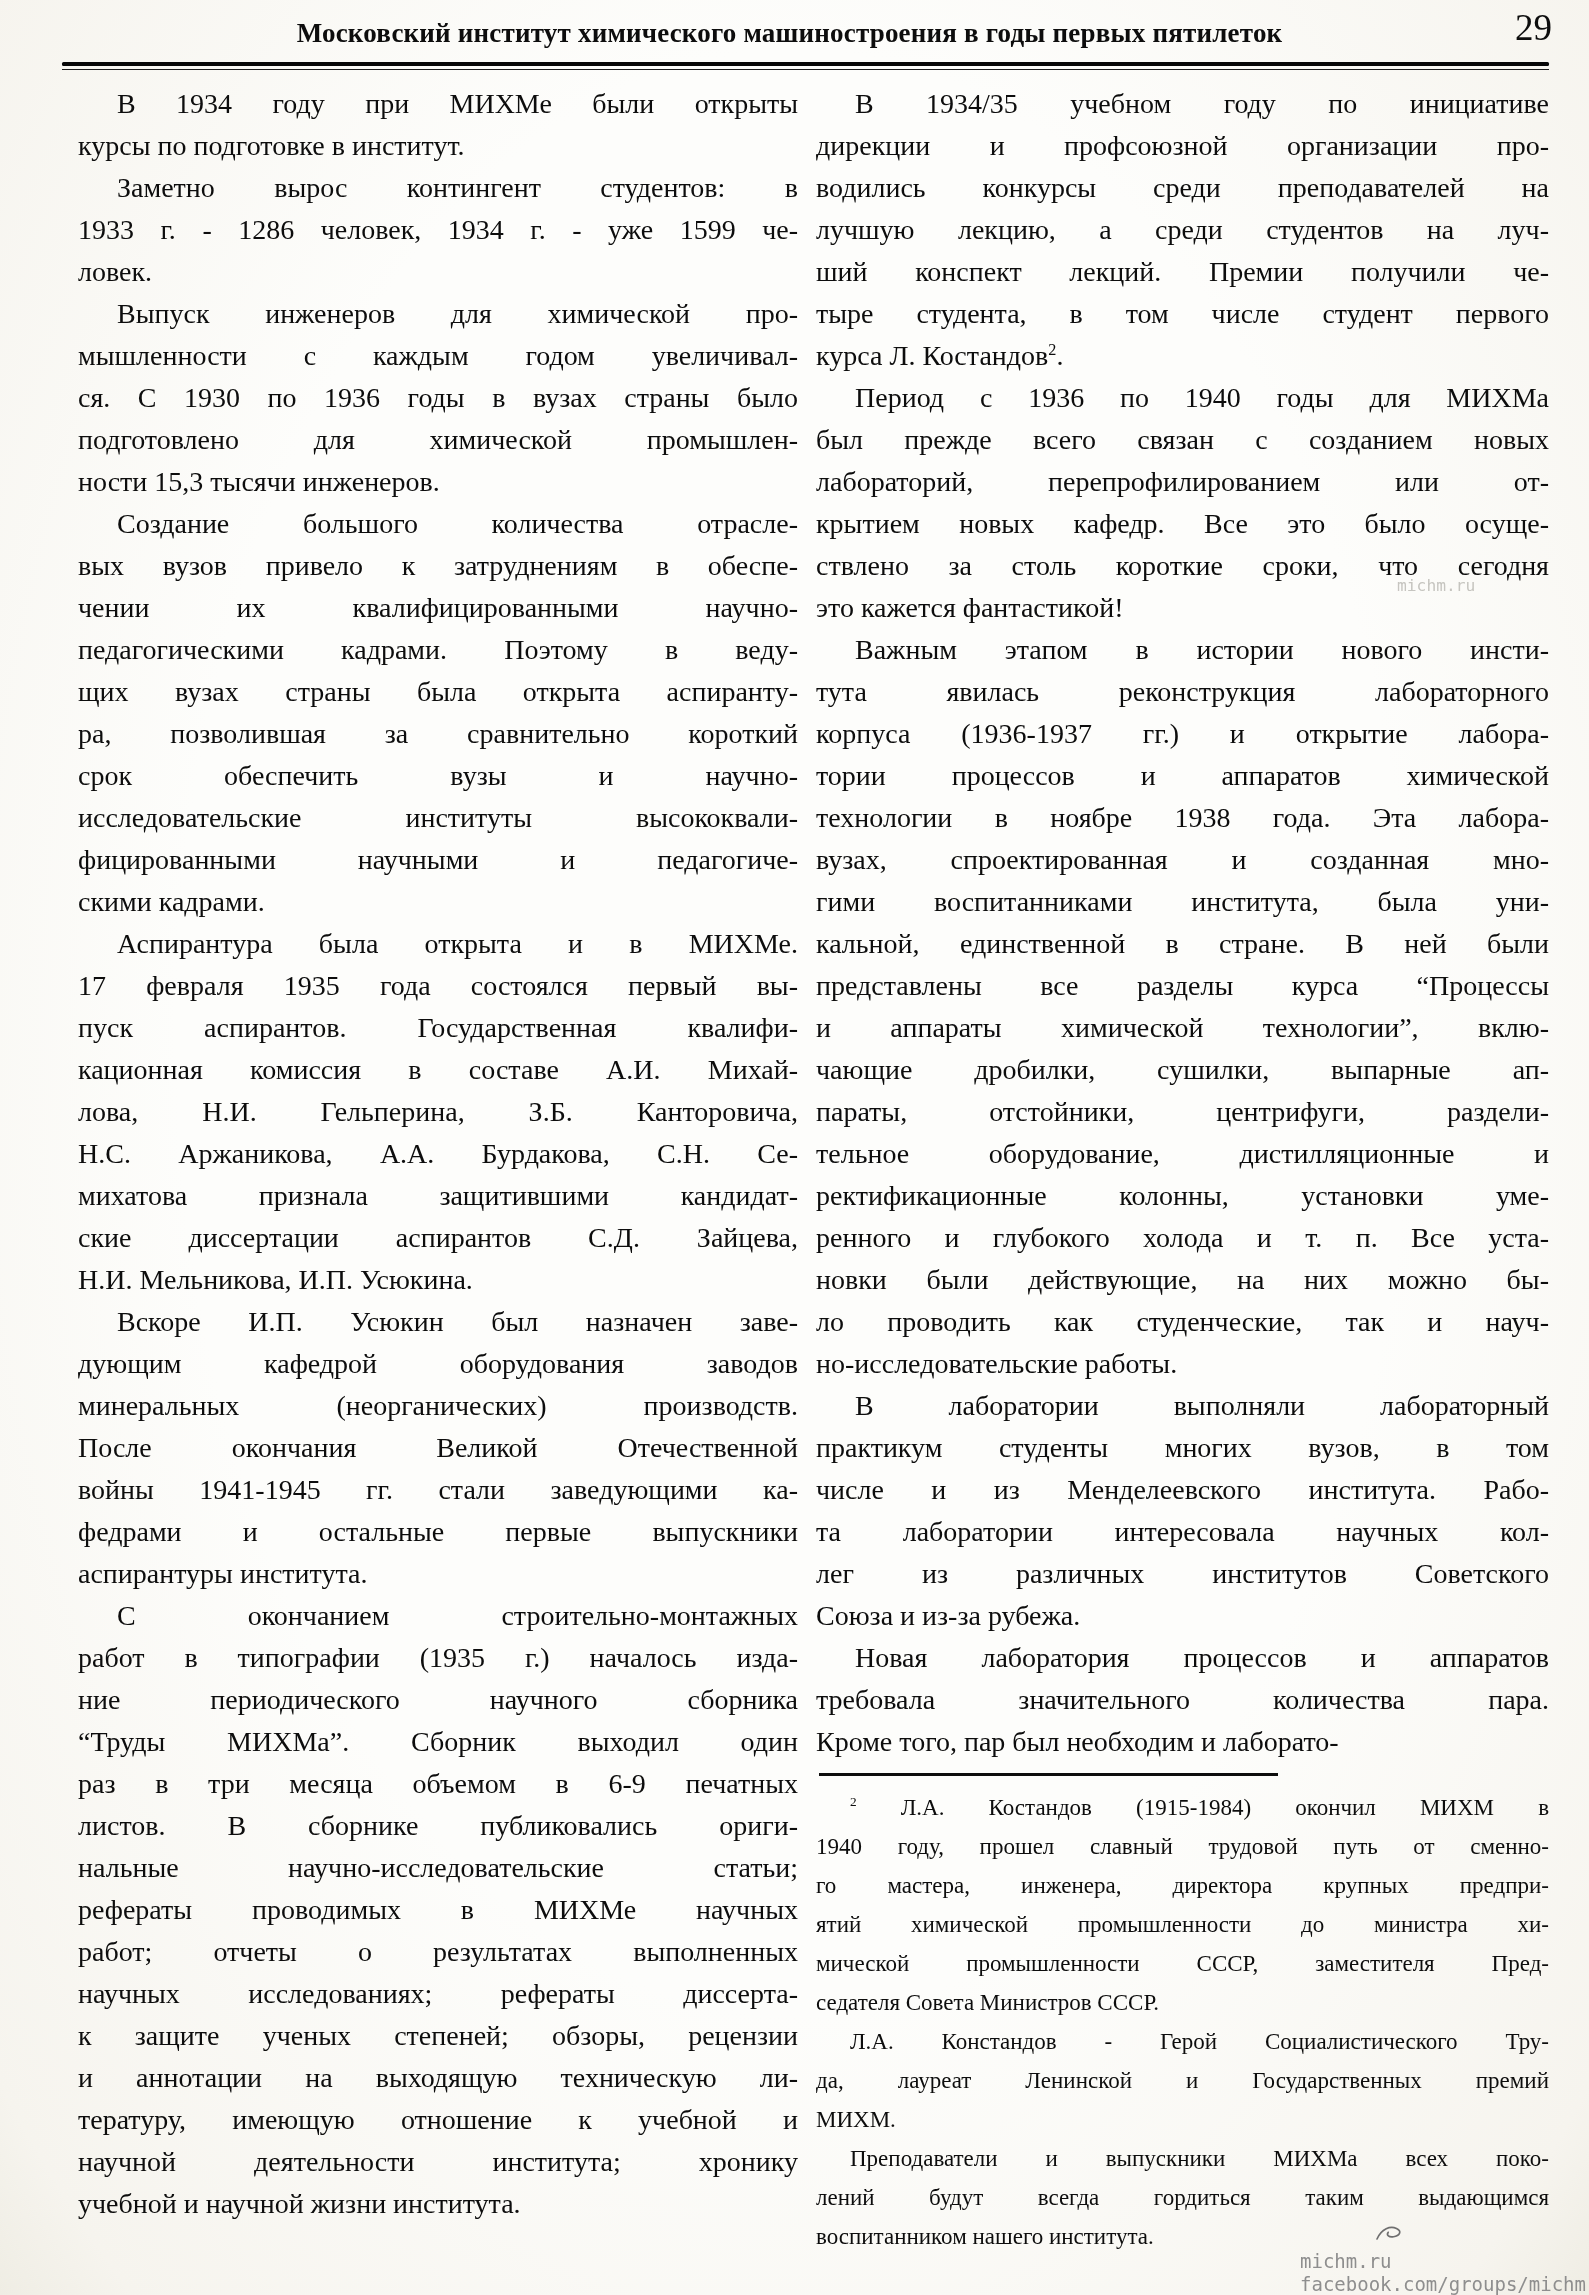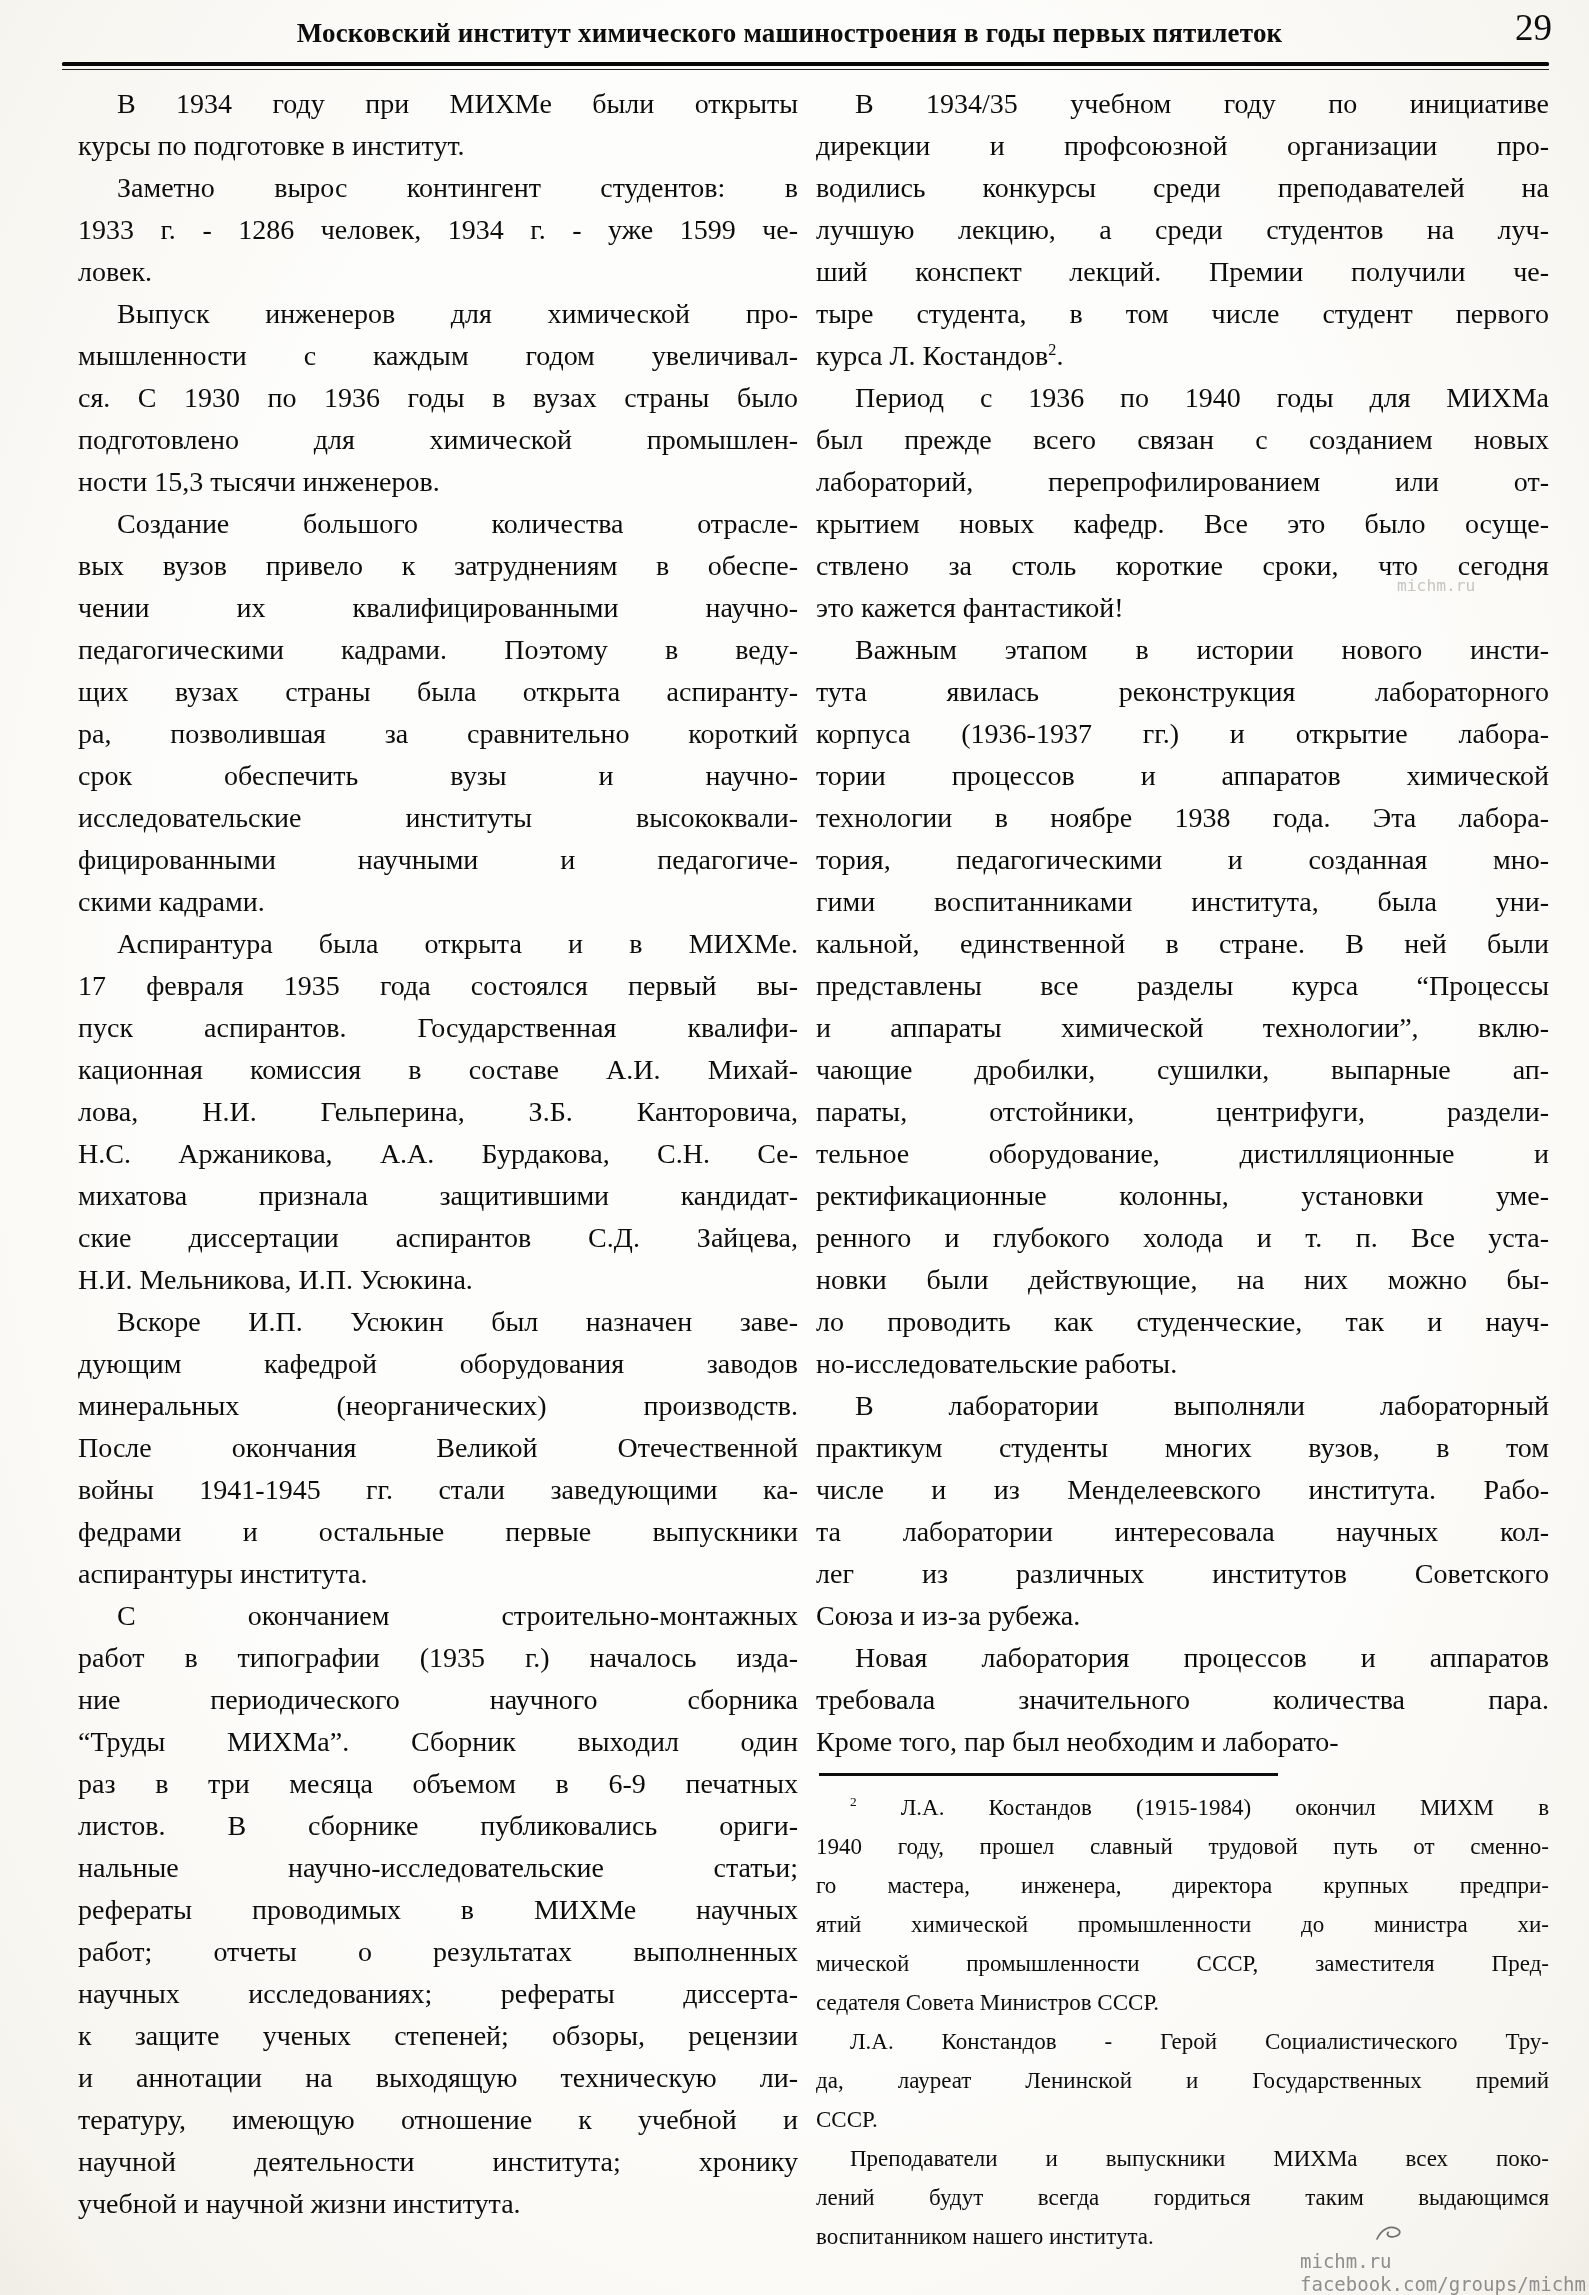--- a/index.html
+++ b/index.html
@@ -150,21 +150,21 @@
         <div class="line">крытием новых кафедр. Все это было осуще-</div>
         <div class="line">ствлено за столь короткие сроки, что сегодня</div>
         <div class="line last">это кажется фантастикой!</div>
       </div>
       <div>
         <div class="line first">Важным этапом в истории нового инсти-</div>
         <div class="line">тута явилась реконструкция лабораторного</div>
         <div class="line">корпуса (1936-1937 гг.) и открытие лабора-</div>
         <div class="line">тории процессов и аппаратов химической</div>
         <div class="line">технологии в ноябре 1938 года. Эта лабора-</div>
-        <div class="line">тория, педагогическими и созданная мно-</div>
+        <div class="line">вузах, спроектированная и созданная мно-</div>
         <div class="line">гими воспитанниками института, была уни-</div>
         <div class="line">кальной, единственной в стране. В ней были</div>
         <div class="line">представлены все разделы курса “Процессы</div>
         <div class="line">и аппараты химической технологии”, вклю-</div>
         <div class="line">чающие дробилки, сушилки, выпарные ап-</div>
         <div class="line">параты, отстойники, центрифуги, раздели-</div>
         <div class="line">тельное оборудование, дистилляционные и</div>
         <div class="line">ректификационные колонны, установки уме-</div>
         <div class="line">ренного и глубокого холода и т. п. Все уста-</div>
         <div class="line">новки были действующие, на них можно бы-</div>
@@ -190,21 +190,21 @@
           <div class="line first"><sup>2</sup> Л.А. Костандов (1915-1984) окончил МИХМ в</div>
           <div class="line">1940 году, прошел славный трудовой путь от сменно-</div>
           <div class="line">го мастера, инженера, директора крупных предпри-</div>
           <div class="line">ятий химической промышленности до министра хи-</div>
           <div class="line">мической промышленности СССР, заместителя Пред-</div>
           <div class="line last">седателя Совета Министров СССР.</div>
         </div>
         <div>
           <div class="line first">Л.А. Констандов - Герой Социалистического Тру-</div>
           <div class="line">да, лауреат Ленинской и Государственных премий</div>
-          <div class="line last">СССР.</div>
+          <div class="line last">МИХМ.</div>
         </div>
         <div>
           <div class="line first">Преподаватели и выпускники МИХМа всех поко-</div>
           <div class="line">лений будут всегда гордиться таким выдающимся</div>
           <div class="line last">воспитанником нашего института.</div>
         </div>
       </div>
     </div>
 
   <span class="wm-side">michm.ru</span>

